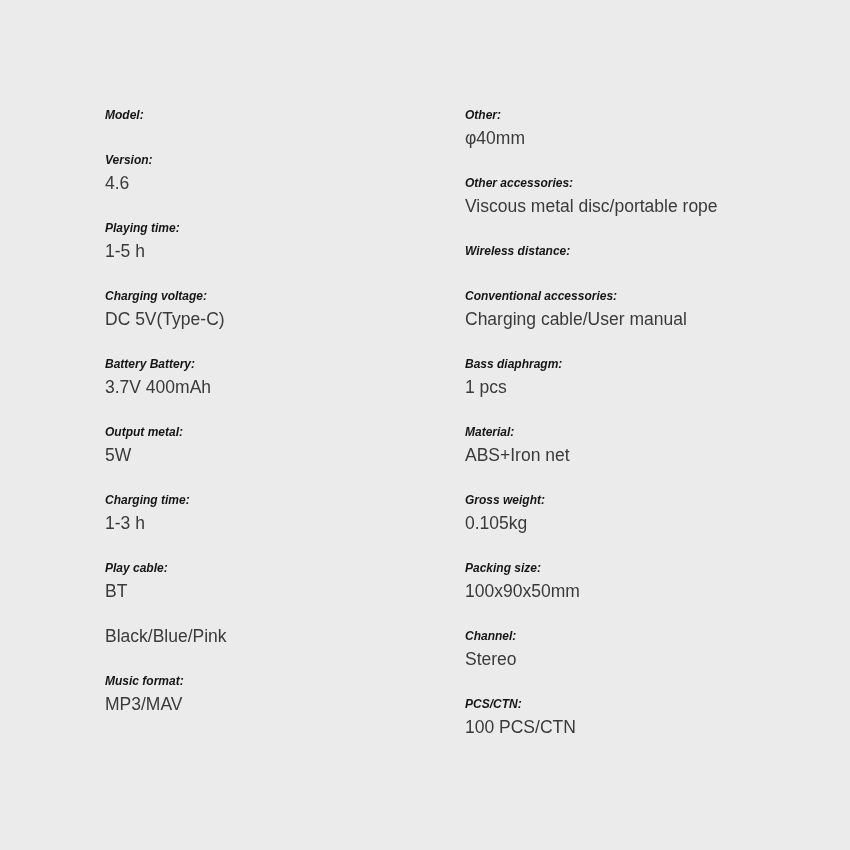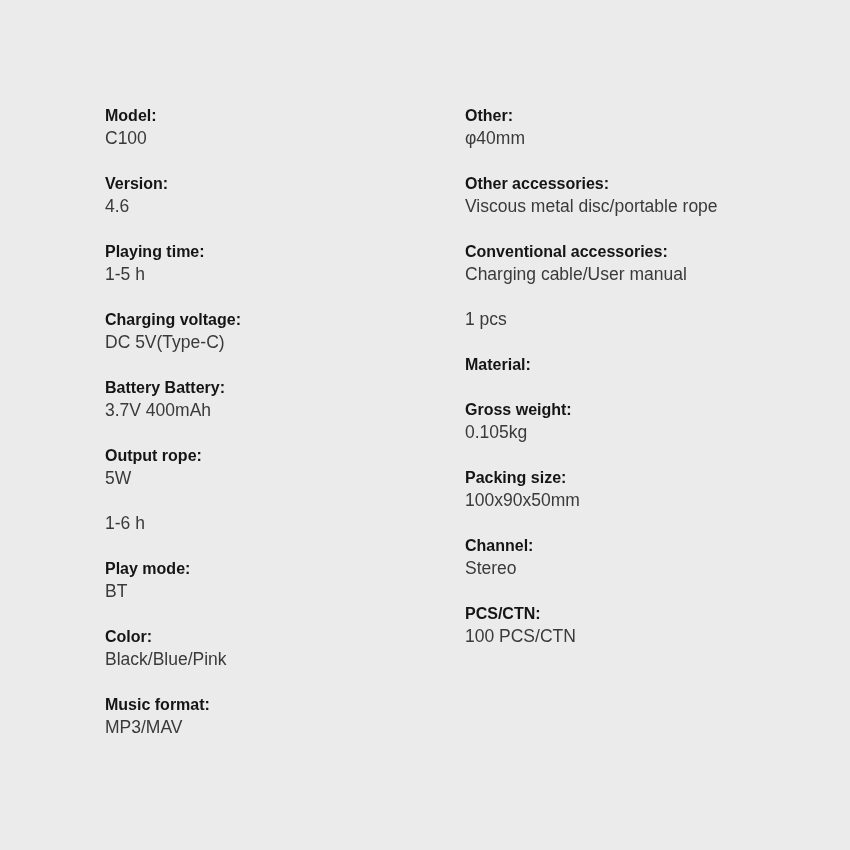--- a/index.html
+++ b/index.html
@@ -24,101 +24,104 @@
   .spec-col {
     position: absolute;
     top: 104px;
   }
   .spec-col.left  { left: 105px; width: 340px; }
   .spec-col.right { left: 465px; width: 360px; }
   .spec {
     margin-bottom: 22px;
   }
   .spec-label {
-    font-size: 16px;
+    font-size: 12px;
     line-height: 23px;
     font-weight: bold;
     color: #151515;
     white-space: nowrap;
+    font-style: italic;
   }
   .spec-value {
     font-size: 17.5px;
     line-height: 23px;
     font-weight: normal;
     color: #3a3a3a;
     white-space: nowrap;
   }
 </style>
 </head>
 <body>
 
 <div class="spec-sheet">
 
   <div class="spec-col left">
     <div class="spec">
       <div class="spec-label">Model:</div>
-      <div class="spec-value">C100</div>
     </div>
     <div class="spec">
       <div class="spec-label">Version:</div>
       <div class="spec-value">4.6</div>
     </div>
     <div class="spec">
       <div class="spec-label">Playing time:</div>
       <div class="spec-value">1-5 h</div>
     </div>
     <div class="spec">
       <div class="spec-label">Charging voltage:</div>
       <div class="spec-value">DC 5V(Type-C)</div>
     </div>
     <div class="spec">
       <div class="spec-label">Battery Battery:</div>
       <div class="spec-value">3.7V 400mAh</div>
     </div>
     <div class="spec">
-      <div class="spec-label">Output rope:</div>
+      <div class="spec-label">Output metal:</div>
       <div class="spec-value">5W</div>
     </div>
     <div class="spec">
-      <div class="spec-value">1-6 h</div>
+      <div class="spec-label">Charging time:</div>
+      <div class="spec-value">1-3 h</div>
     </div>
     <div class="spec">
-      <div class="spec-label">Play mode:</div>
+      <div class="spec-label">Play cable:</div>
       <div class="spec-value">BT</div>
     </div>
     <div class="spec">
-      <div class="spec-label">Color:</div>
       <div class="spec-value">Black/Blue/Pink</div>
     </div>
     <div class="spec">
       <div class="spec-label">Music format:</div>
       <div class="spec-value">MP3/MAV</div>
     </div>
   </div>
 
   <div class="spec-col right">
     <div class="spec">
       <div class="spec-label">Other:</div>
       <div class="spec-value">φ40mm</div>
     </div>
     <div class="spec">
       <div class="spec-label">Other accessories:</div>
       <div class="spec-value">Viscous metal disc/portable rope</div>
     </div>
     <div class="spec">
+      <div class="spec-label">Wireless distance:</div>
     </div>
     <div class="spec">
       <div class="spec-label">Conventional accessories:</div>
       <div class="spec-value">Charging cable/User manual</div>
     </div>
     <div class="spec">
+      <div class="spec-label">Bass diaphragm:</div>
       <div class="spec-value">1 pcs</div>
     </div>
     <div class="spec">
       <div class="spec-label">Material:</div>
+      <div class="spec-value">ABS+Iron net</div>
     </div>
     <div class="spec">
       <div class="spec-label">Gross weight:</div>
       <div class="spec-value">0.105kg</div>
     </div>
     <div class="spec">
       <div class="spec-label">Packing size:</div>
       <div class="spec-value">100x90x50mm</div>
     </div>
     <div class="spec">

